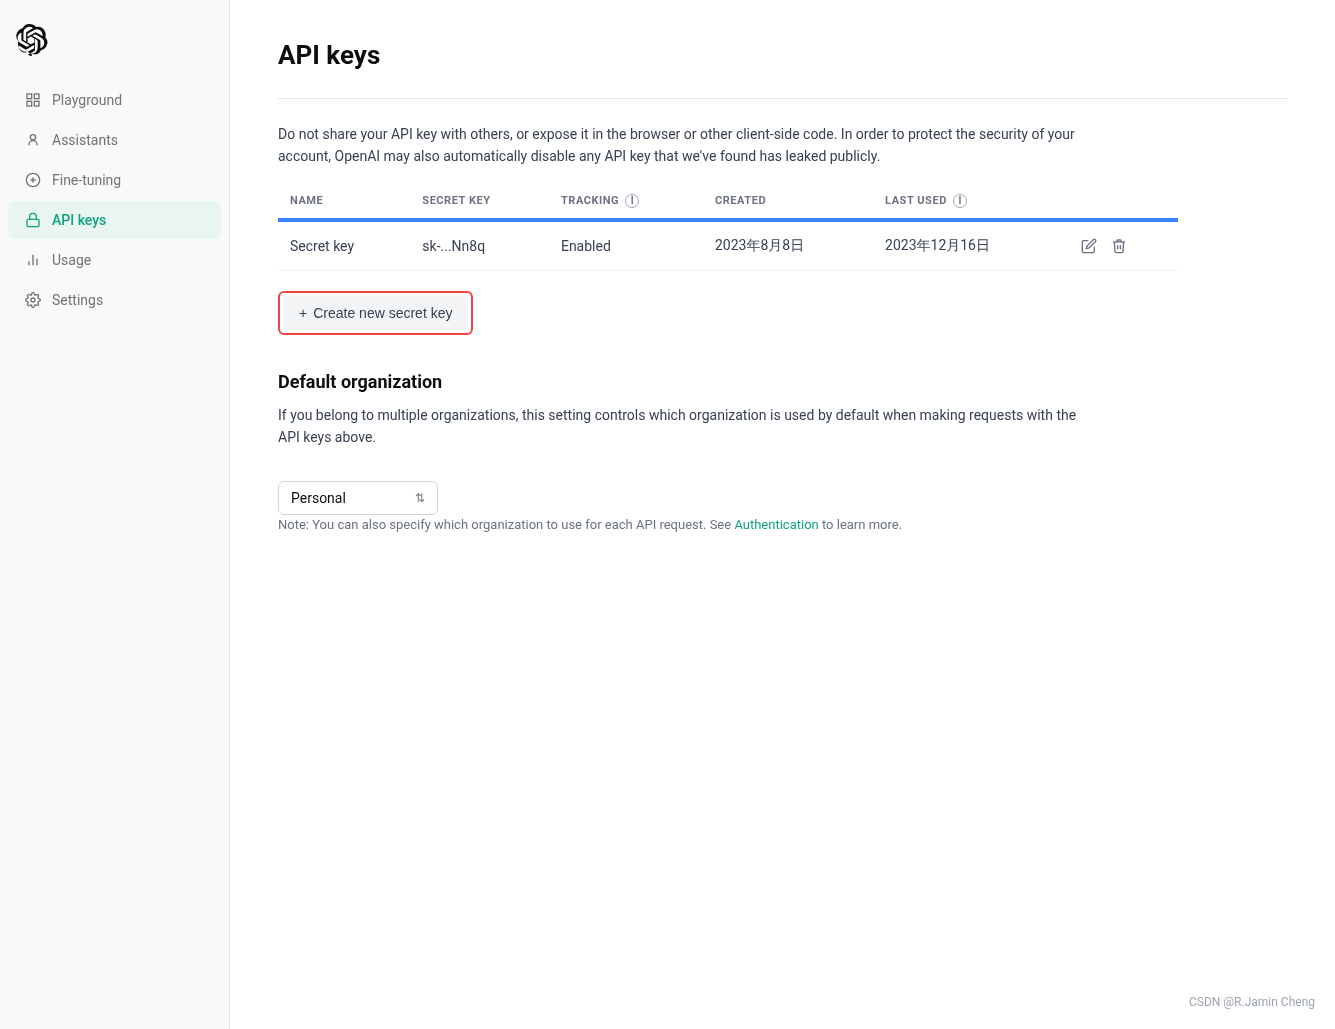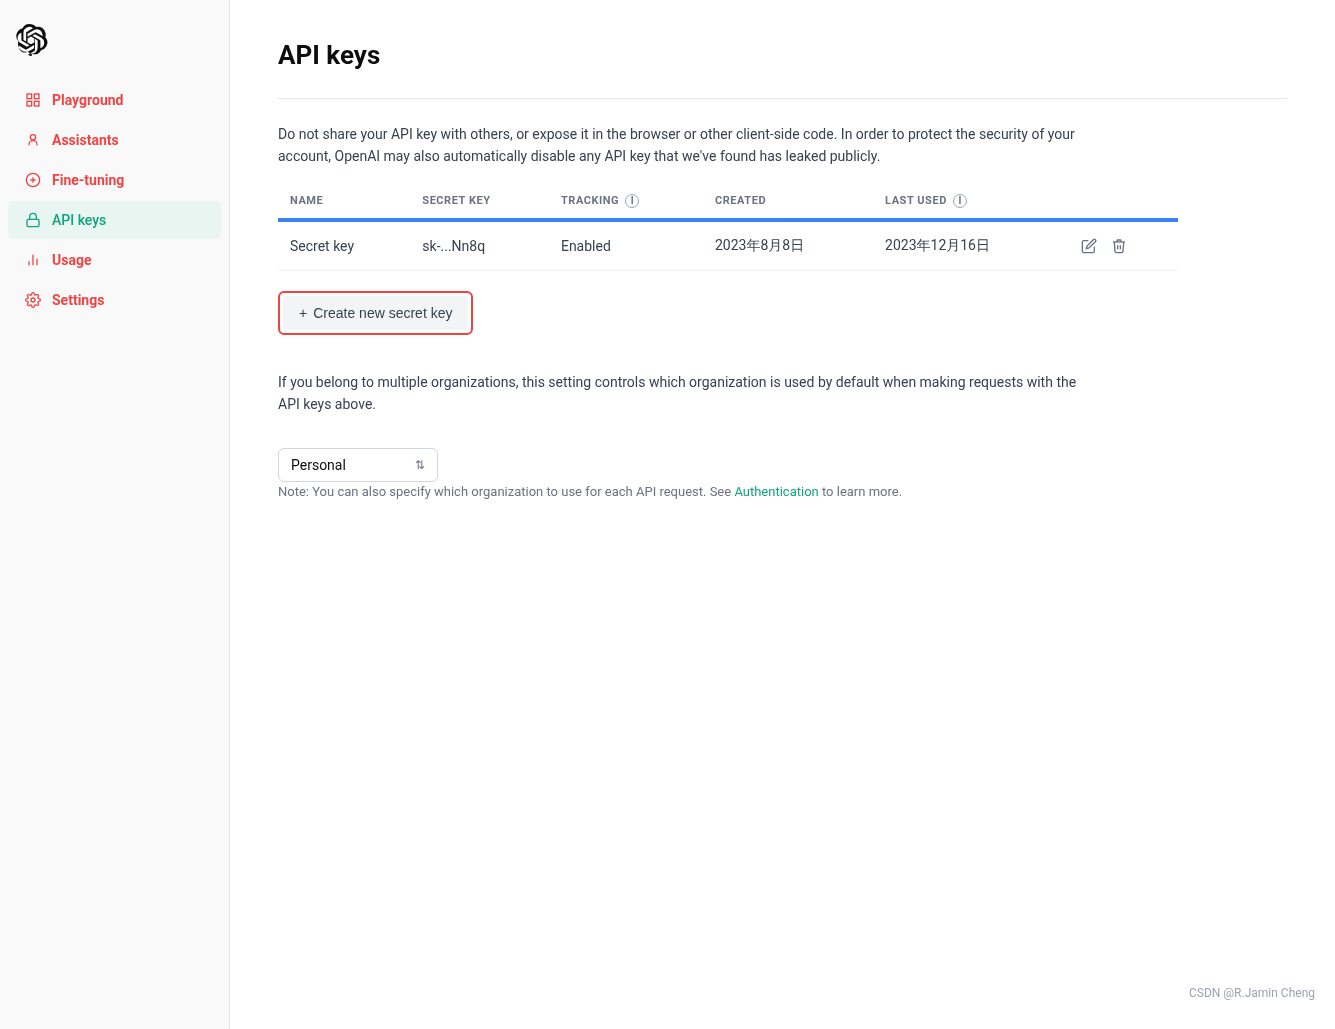--- a/index.html
+++ b/index.html
@@ -38,23 +38,23 @@
     }
 
     .nav-item {
       display: flex;
       align-items: center;
       gap: 10px;
       padding: 10px 16px;
       cursor: pointer;
       border-radius: 6px;
       margin: 1px 8px;
-      color: #ef4444;
+      color: #737373;
       font-size: 14px;
-      font-weight: 700;
+      font-weight: 400;
       text-decoration: none;
     }
 
     .nav-item.active {
       background: #e8f5f0;
       color: #10a37f;
       font-weight: 500;
     }
 
     .nav-item .nav-icon {
@@ -201,21 +201,21 @@
       border-radius: 50%;
       font-size: 10px;
       color: #6b7280;
       margin-left: 3px;
       vertical-align: middle;
       cursor: pointer;
     }
 
     .watermark {
       position: fixed;
-      bottom: 29px;
+      bottom: 20px;
       right: 20px;
       font-size: 12px;
       color: #9ca3af;
     }
 
     th .info-icon {
       border: 1px solid #9ca3af;
     }
   </style>
 </head>
@@ -356,20 +356,21 @@
 
   
   <div class="create-btn-wrapper">
     <button class="create-btn">
       <span>+</span>
       <span>Create new secret key</span>
     </button>
   </div>
 
   
+  <h2 class="section-title">Default organization</h2>
   <p class="description">If you belong to multiple organizations, this setting controls which organization is used by default when making requests with the API keys above.</p>
 
   <div class="org-select-wrapper">
     <span>Personal</span>
     <span style="margin-left:16px; color:#6b7280; font-size:12px;">⇅</span>
   </div>
 
   <p class="note-text">
     <span>Note: You can also specify which organization to use for each API request. See </span><a class="link" href="#">Authentication</a><span> to learn more.</span>
   </p>

